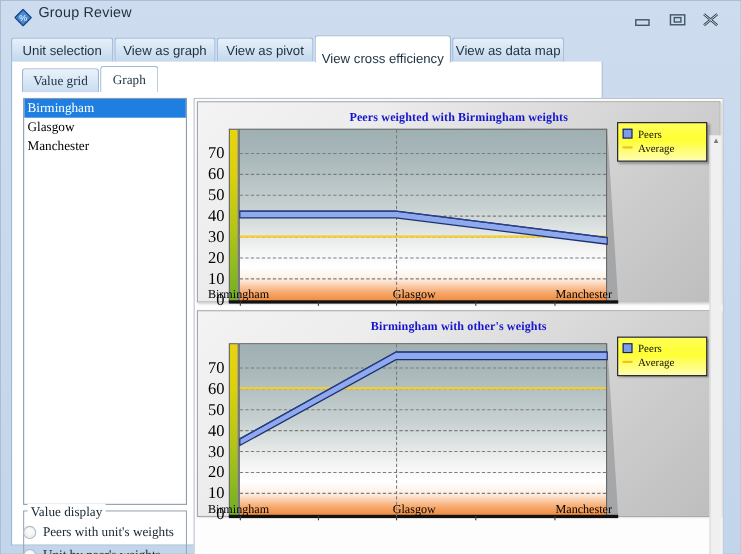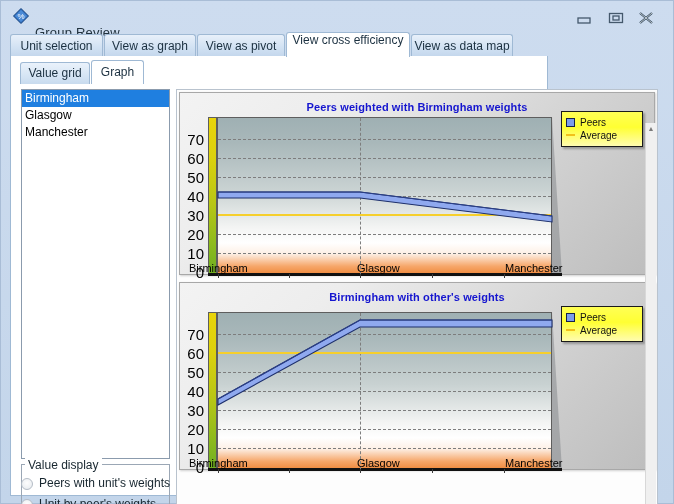--- a/index.html
+++ b/index.html
@@ -15,21 +15,21 @@
     box-sizing:border-box;
     border:1px solid #a9bdd6;
   }
   #titlebar{
     position:absolute;left:0;top:0;width:674px;height:30px;
   }
   #app-icon{
     position:absolute;left:12px;top:7px;width:16px;height:16px;
   }
   #title-text{
-    position:absolute;left:34px;top:24px;
+    position:absolute;left:34px;top:2px;
     font-size:13px;color:#22333f;letter-spacing:.2px;
     white-space:nowrap;
   }
   .wbtn{
     position:absolute;top:10px;width:22px;height:14px;
     color:#3c4f63;
   }
   .wbtn svg{display:block;}
   #btn-min{left:572px;}
   #btn-max{left:604px;}
@@ -47,30 +47,31 @@
     border-radius:3px 3px 0 0;
     font-size:12px;color:#1b3040;
     box-sizing:border-box;
     padding-top:4px;text-align:center;
     white-space:nowrap;
   }
   .otab.active{
     top:0;height:25px;
     background:#ffffff;
     border-color:#9fb9d4;
-    padding-top:0;
+    padding-top:13px;
     z-index:4;
   }
 
   
   #content{
     position:absolute;left:9px;top:55px;width:538px;height:440px;
     background:#ffffff;
     border:1px solid #9fb9d4;border-top:none;
     box-sizing:border-box;
+    font-family:Liberation Serif, serif;
   }
   
   #inner-tabs{position:absolute;left:9px;top:4px;height:24px;}
   .itab{
     position:absolute;top:2px;height:22px;
     background:linear-gradient(to bottom,#eaf2fb 0%,#d6e5f4 60%,#c8dbee 100%);
     border:1px solid #9fb9d4;border-bottom:none;border-radius:3px 3px 0 0;
     font-size:12px;color:#1b3040;box-sizing:border-box;padding-top:3px;
     text-align:center;white-space:nowrap;
   }

